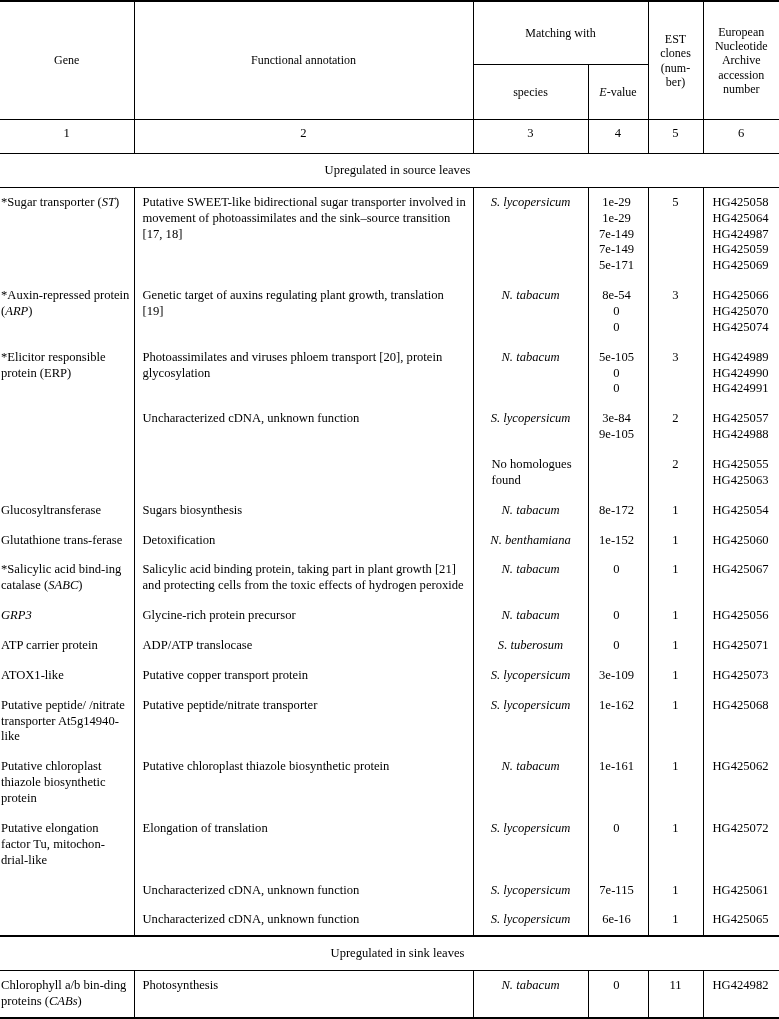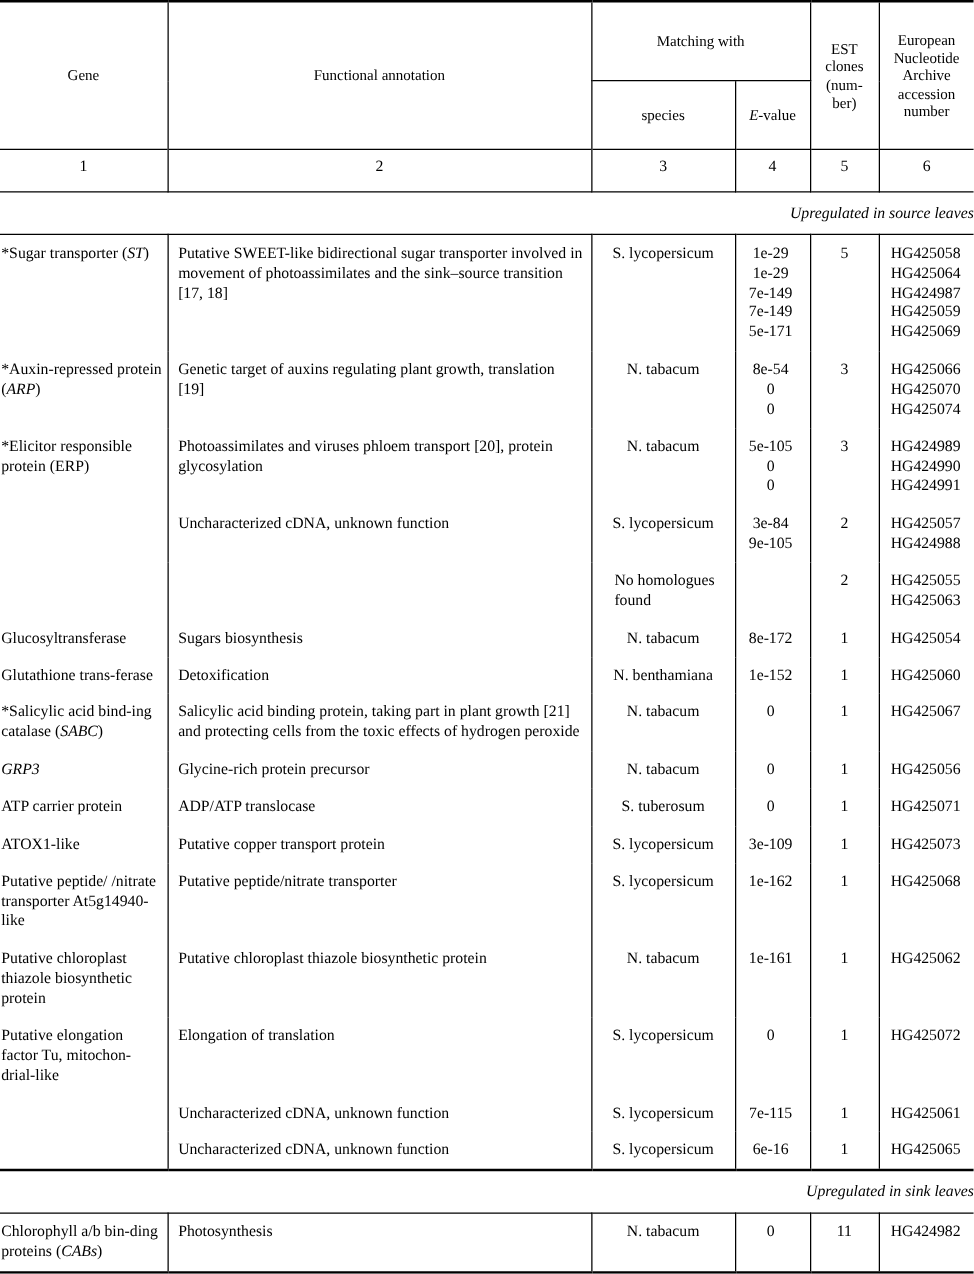--- a/index.html
+++ b/index.html
@@ -64,38 +64,38 @@
   .hdr-sub  { height: 44px; margin-left: 21px; }
 
   .numrow td {
     text-align: center;
     padding: 6px 4px 7px 4px;
     height: 20px;
   }
 
   
   .section-banner td {
-    text-align: right;
+    text-align: center;
     padding: 9px 0 8px 16px;
     border: none;
-    font-style: italic;
   }
 
   
   .b-gene {
     padding: 7px 4px 7px 1px;
     text-align: left;
   }
   .b-func {
     padding: 7px 6px 7px 8px;
     text-align: left;
   }
   .b-species {
     padding: 7px 6px 7px 6px;
     text-align: center;
+    font-style: italic;
   }
   .b-species.plain {
     font-style: normal;
     text-align: left;
     padding-left: 18px;
   }
   .b-eval {
     padding: 7px 7px 7px 4px;
     text-align: center;
     white-space: pre-line;

